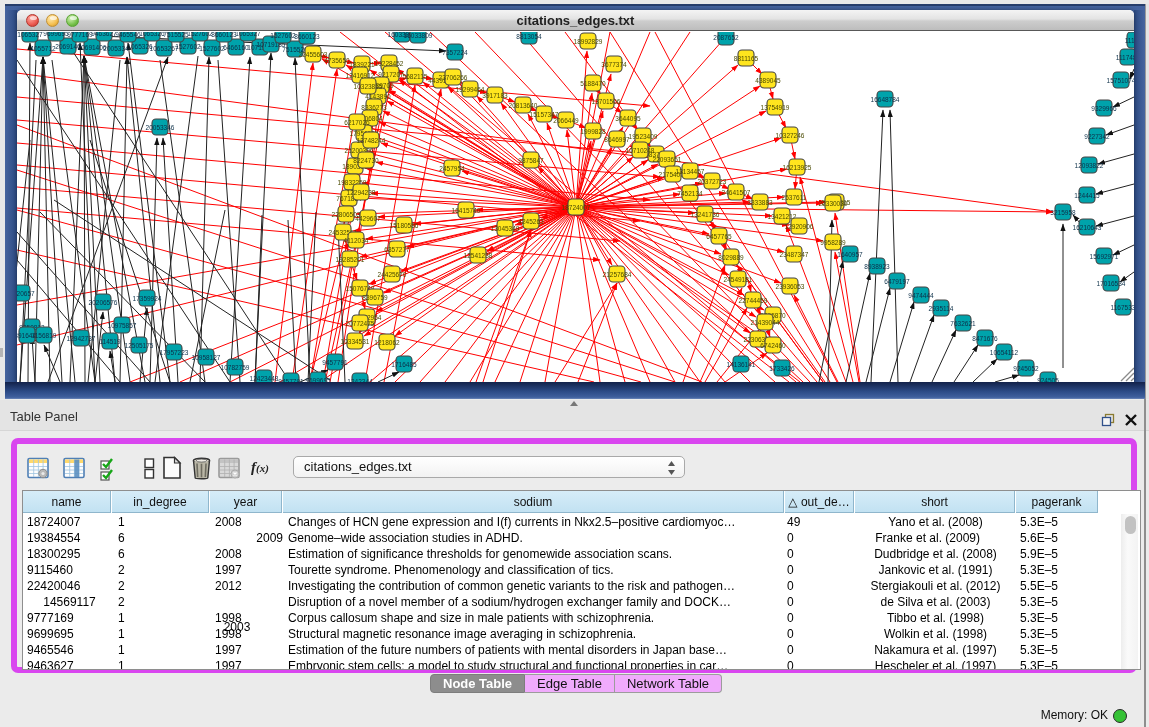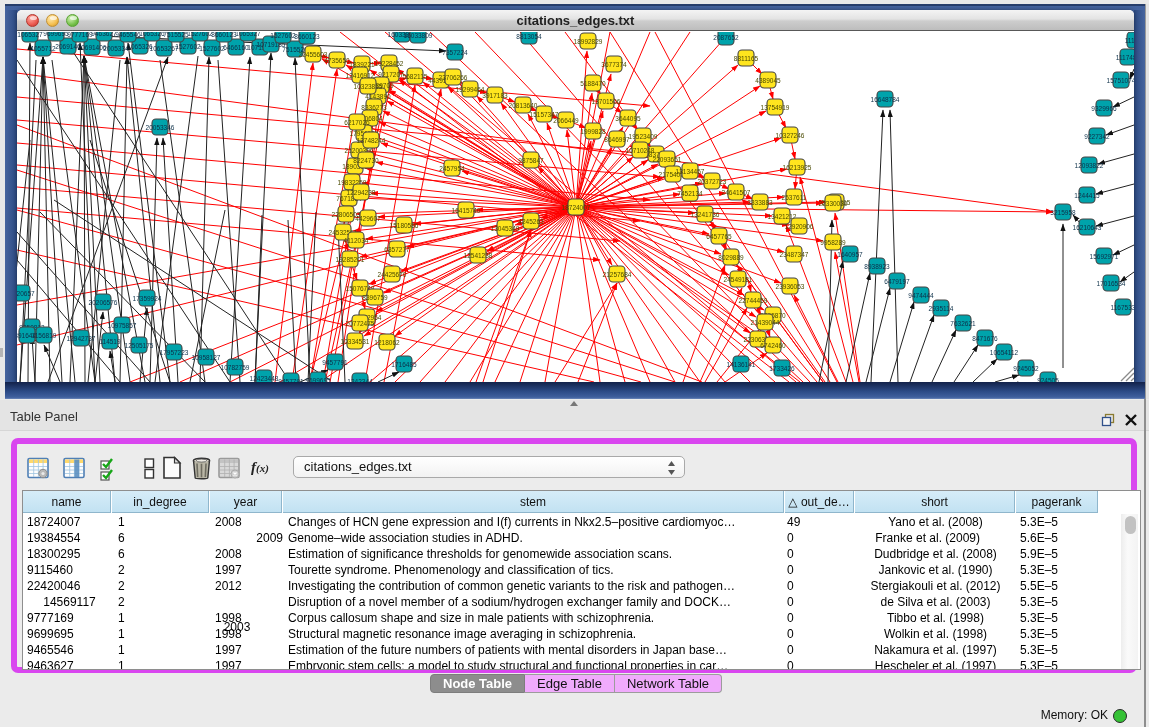--- a/index.html
+++ b/index.html
@@ -764,21 +764,21 @@
     <div id="combo">citations_edges.txt
       <svg style="position:absolute;right:8px;top:4px" width="9" height="14" viewBox="0 0 9 14">
         <path d="M4.5,0 L8,5 L1,5 Z" fill="#555"></path>
           <path d="M4.5,14 L8,9 L1,9 Z" fill="#555"></path>
       </svg>
     </div>
     <div id="tbl">
       <div class="hcell" style="left:0px;width:88px">name</div>
         <div class="hcell" style="left:89px;width:97px">in_degree</div>
         <div class="hcell" style="left:187px;width:72px">year</div>
-        <div class="hcell" style="left:260px;width:501px">stem</div>
+        <div class="hcell" style="left:260px;width:501px">sodium</div>
         <div class="hcell" style="left:762px;width:69px">△ out_de…</div>
         <div class="hcell" style="left:832px;width:160px">short</div>
         <div class="hcell" style="left:993px;width:82px">pagerank</div>
       <div class="row" style="top:23px">
           <div class="cell" style="left:0px;width:89px;text-align:left;padding-left:4px;">18724007</div>
           <div class="cell" style="left:89px;width:98px;text-align:left;padding-left:6px;">1</div>
           <div class="cell" style="left:187px;width:73px;text-align:left;padding-left:5px;">2008</div>
           <div class="cell" style="left:260px;width:502px;text-align:left;padding-left:5px;">Changes of HCN gene expression and I(f) currents in Nkx2.5–positive cardiomyoc…</div>
           <div class="cell" style="left:762px;width:70px;text-align:left;padding-left:2px;">49</div>
           <div class="cell" style="left:832px;width:161px;text-align:center;">Yano et al. (2008)</div>
@@ -801,21 +801,21 @@
           <div class="cell" style="left:762px;width:70px;text-align:left;padding-left:2px;">0</div>
           <div class="cell" style="left:832px;width:161px;text-align:center;">Dudbridge et al. (2008)</div>
           <div class="cell" style="left:993px;width:83px;text-align:left;padding-left:4px;">5.9E–5</div>
         </div>
 <div class="row" style="top:71px">
           <div class="cell" style="left:0px;width:89px;text-align:left;padding-left:4px;">9115460</div>
           <div class="cell" style="left:89px;width:98px;text-align:left;padding-left:6px;">2</div>
           <div class="cell" style="left:187px;width:73px;text-align:left;padding-left:5px;">1997</div>
           <div class="cell" style="left:260px;width:502px;text-align:left;padding-left:5px;">Tourette syndrome. Phenomenology and classification of tics.</div>
           <div class="cell" style="left:762px;width:70px;text-align:left;padding-left:2px;">0</div>
-          <div class="cell" style="left:832px;width:161px;text-align:center;">Jankovic et al. (1990)</div>
+          <div class="cell" style="left:832px;width:161px;text-align:center;">Jankovic et al. (1991)</div>
           <div class="cell" style="left:993px;width:83px;text-align:left;padding-left:4px;">5.3E–5</div>
         </div>
 <div class="row" style="top:87px">
           <div class="cell" style="left:0px;width:89px;text-align:left;padding-left:4px;">22420046</div>
           <div class="cell" style="left:89px;width:98px;text-align:left;padding-left:6px;">2</div>
           <div class="cell" style="left:187px;width:73px;text-align:left;padding-left:5px;">2012</div>
           <div class="cell" style="left:260px;width:502px;text-align:left;padding-left:5px;">Investigating the contribution of common genetic variants to the risk and pathogen…</div>
           <div class="cell" style="left:762px;width:70px;text-align:left;padding-left:2px;">0</div>
           <div class="cell" style="left:832px;width:161px;text-align:center;">Stergiakouli et al. (2012)</div>
           <div class="cell" style="left:993px;width:83px;text-align:left;padding-left:4px;">5.5E–5</div>

